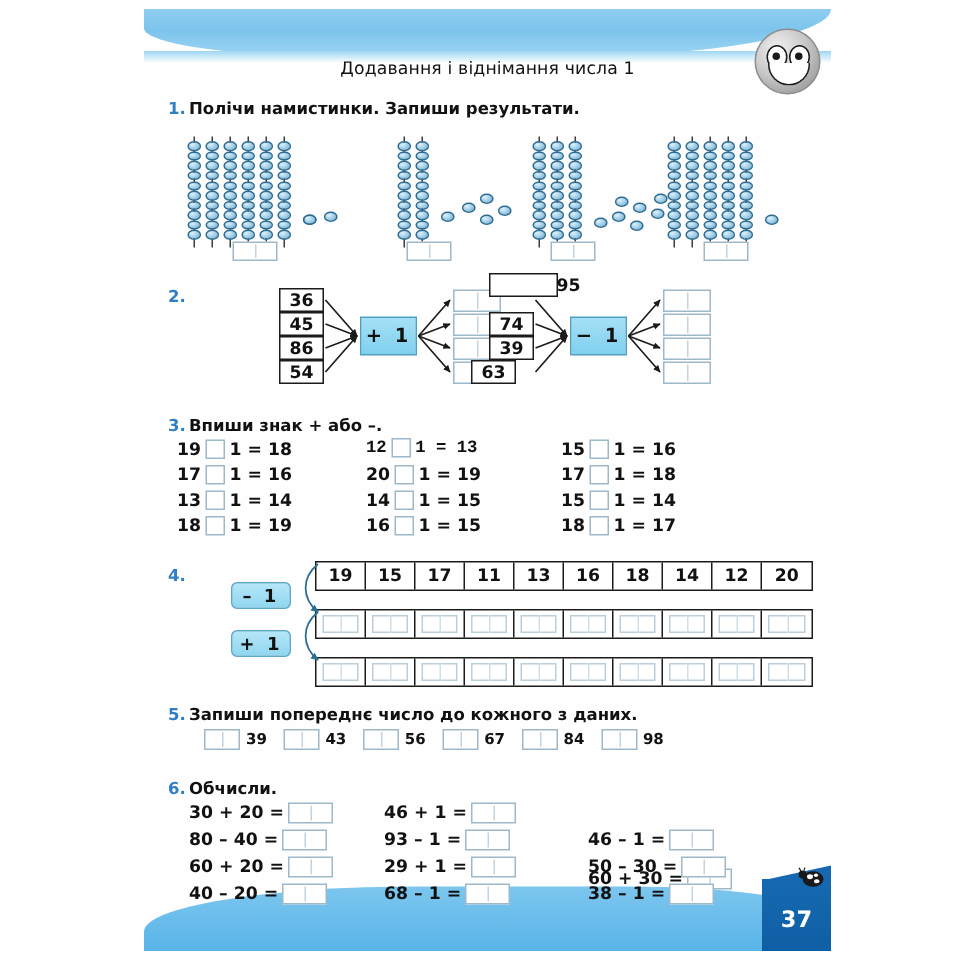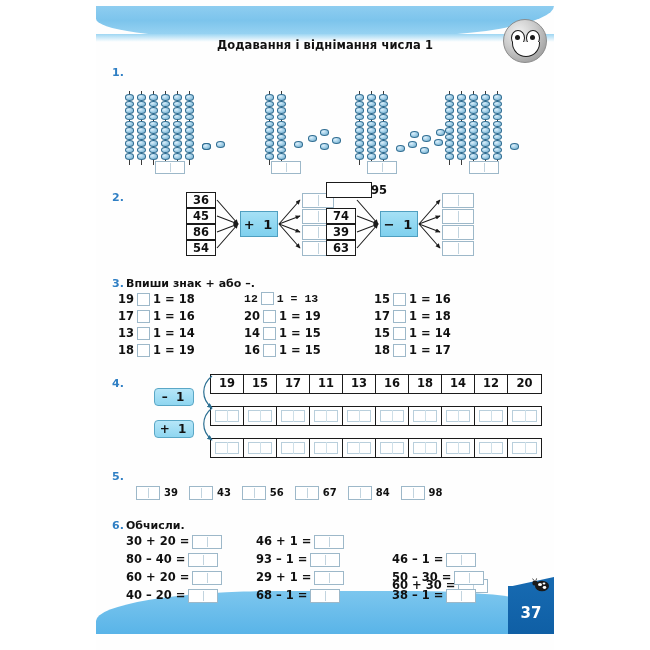--- a/index.html
+++ b/index.html
@@ -89,21 +89,21 @@
     border-top: none;
   }
 
   
   .title {
     position: absolute;
     left: 96px; top: 38px;
     width: 458px;
     text-align: center;
     font-size: 11.5px;
-    font-weight: bold;
+    font-weight: normal;
     letter-spacing: .1px;
     color: #111;
     z-index: 10;
   }
 
   
   .ex-num {
     position: absolute;
     font-size: 11px;
     font-weight: bold;
@@ -353,20 +353,21 @@
 
   <div class="smiley">
     <div class="eye l"></div>
     <div class="eye r"></div>
     <div class="mouth"></div>
   </div>
 
   <div class="title">Додавання і віднімання числа 1</div>
 
   <div class="ex-num" style="left:112px; top:66px;">1.</div>
+  <div class="ex-text" style="left:126px; top:66px;">Полічи намистинки.  Запиши результати.</div>
 
   <div class="beads-area" id="beads-area">
       <div class="bead-group" style="left: 28px; height: 92px;">
         <div class="strings">
           <div class="bstring">
             <div class="bead"></div>
             <div class="bead"></div>
             <div class="bead"></div>
             <div class="bead"></div>
             <div class="bead"></div>
@@ -640,21 +641,21 @@
         <line x1="323" y1="42" x2="344" y2="50" stroke="#1b1b1b" stroke-width="1.1" marker-end="url(#ah1)"></line>
         <line x1="261" y1="66" x2="282" y2="42" stroke="#1b1b1b" stroke-width="1.1" marker-end="url(#ah1)"></line>
         <line x1="323" y1="42" x2="344" y2="66" stroke="#1b1b1b" stroke-width="1.1" marker-end="url(#ah1)"></line>
       </svg>
       <div class="numbox" style="left: 230px; top: 0; padding-left: 44px;">95</div>
       <div class="outbox" style="left: 346px; top: 11px;"></div>
       <div class="numbox" style="left: 230px; top: 26px;">74</div>
       <div class="outbox" style="left: 346px; top: 27px;"></div>
       <div class="numbox" style="left: 230px; top: 42px;">39</div>
       <div class="outbox" style="left: 346px; top: 43px;"></div>
-      <div class="numbox" style="left: 230px; top: 58px;">63</div>
+      <div class="numbox" style="left: 218px; top: 58px;">63</div>
       <div class="outbox" style="left: 346px; top: 59px;"></div>
       <div class="opbox" style="left: 284px; top: 29px;">− 1</div>
     </div>
 
   <div class="ex-num" style="left:112px; top:277px;">3.</div>
   <div class="ex-text" style="left:126px; top:277px;">Впиши знак + або –.</div>
   <div class="ex3" id="ex3-area">
       <div class="eq-row" style="left: 22px; top: 18px;"><span>19</span><span class="abox"></span><span>1 = 18</span></div>
       <div class="eq-row" style="left: 22px; top: 35px;"><span>17</span><span class="abox"></span><span>1 = 16</span></div>
       <div class="eq-row" style="left: 22px; top: 52px;"><span>13</span><span class="abox"></span><span>1 = 14</span></div>
@@ -714,20 +715,21 @@
           </marker>
         </defs>
         <path d="M116,6 C105,15 105,29 116,38" stroke="#2b6f92" stroke-width="1.2" fill="none" marker-end="url(#ah4)"></path>
         <path d="M116,38 C105,47 105,61 116,70" stroke="#2b6f92" stroke-width="1.2" fill="none" marker-end="url(#ah4)"></path>
       </svg>
       <div class="op-pill" style="left: 58px; top: 18px;">– 1</div>
       <div class="op-pill" style="left: 58px; top: 50px;">+ 1</div>
     </div>
 
   <div class="ex-num" style="left:112px; top:470px;">5.</div>
+  <div class="ex-text" style="left:126px; top:470px;">Запиши попереднє число до кожного з даних.</div>
   <div class="ex5" id="ex5-area">
       <div class="ex5-row"><span class="abox split"></span><span class="num">39</span><span class="abox split"></span><span class="num">43</span><span class="abox split"></span><span class="num">56</span><span class="abox split"></span><span class="num">67</span><span class="abox split"></span><span class="num">84</span><span class="abox split"></span><span class="num">98</span></div>
     </div>
 
   <div class="ex-num" style="left:112px; top:519px;">6.</div>
   <div class="ex-text" style="left:126px; top:519px;">Обчисли.</div>
   <div class="ex6" id="ex6-area">
       <div class="calc-row" style="left: 30px; top: 18px;"><span>30 + 20 =</span><span class="abox split"></span></div>
       <div class="calc-row" style="left: 30px; top: 36px;"><span>80 – 40 =</span><span class="abox split"></span></div>
       <div class="calc-row" style="left: 30px; top: 54px;"><span>60 + 20 =</span><span class="abox split"></span></div>

